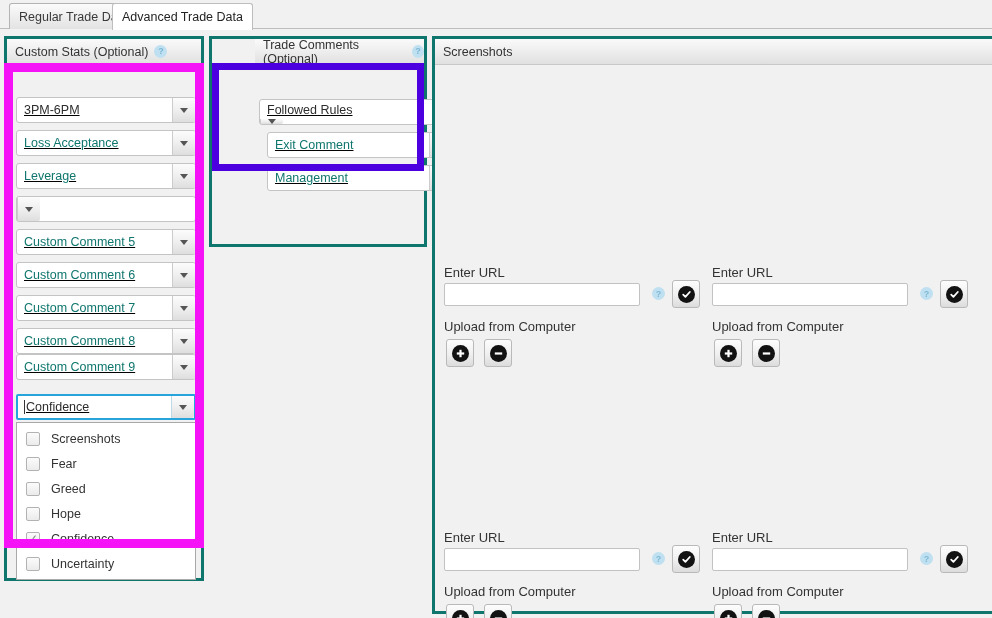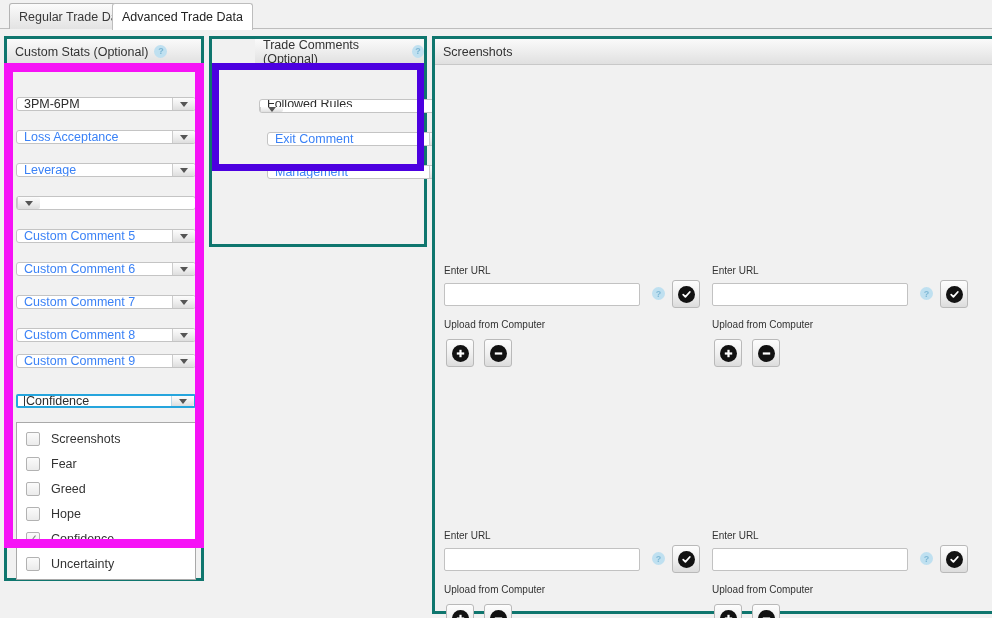--- a/index.html
+++ b/index.html
@@ -77,35 +77,36 @@
     background: transparent;
     pointer-events: none;
     z-index: 6;
   }
   .ring-magenta { border-color: #f612f6; border-width: 9px; }
   .ring-blue    { border-color: #4c00e0; border-width: 7px; }
 
   
   .combo {
     position: absolute;
-    height: 14px;
+    height: 26px;
     display: flex;
     background: #ffffff;
     border: 1px solid #c4c4c4;
     border-radius: 3px;
+    text-decoration: underline;
   }
   .combo .val {
     flex: 1;
     display: flex; align-items: center;
     padding-left: 7px;
     font-size: 12.5px;
     color: #2d2d2d;
     overflow: hidden; white-space: nowrap;
   }
-  .combo.placeholder .val { color: #3b82f6; }
+  .combo.placeholder .val { color: #0f766e; }
   .combo.focused {
     border: 2px solid #26a5dd;
     border-radius: 2px;
   }
   .combo.focused .val { padding-left: 6px; }
   .caret {
     display: inline-block;
     width: 1px; height: 14px;
     background: #333;
     margin-right: 1px;
@@ -150,21 +151,21 @@
     margin-right: 11px;
     display: flex; align-items: center; justify-content: center;
     font-size: 12px; color: #888;
     line-height: 1;
     flex: none;
   }
 
   
   .sslabel {
     position: absolute;
-    font-size: 10px;
+    font-size: 13px;
     color: #333;
     white-space: nowrap;
   }
   .urlbox {
     position: absolute;
     height: 23px;
     background: #fff;
     border: 1px solid #c2c2c2;
     border-radius: 2px;
   }

